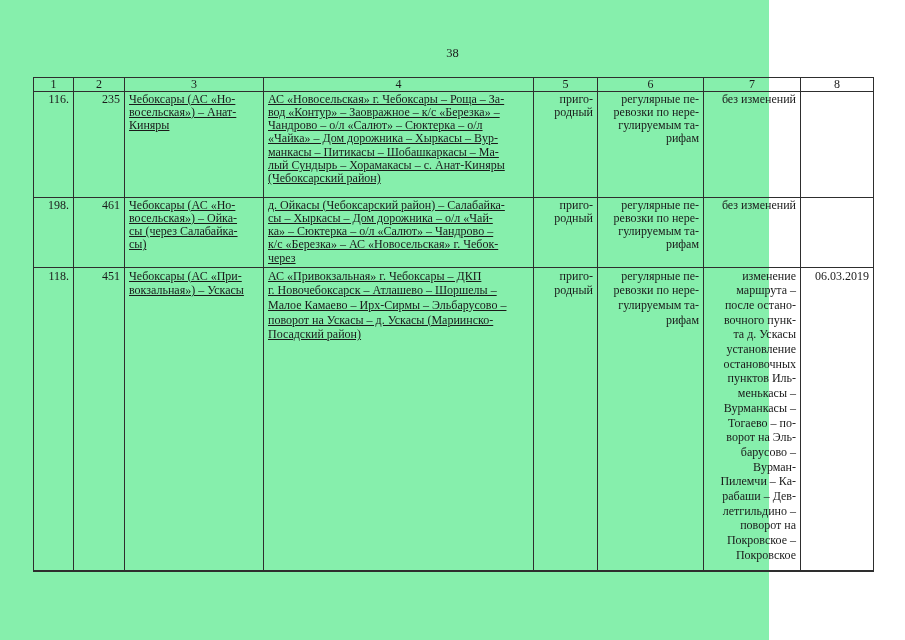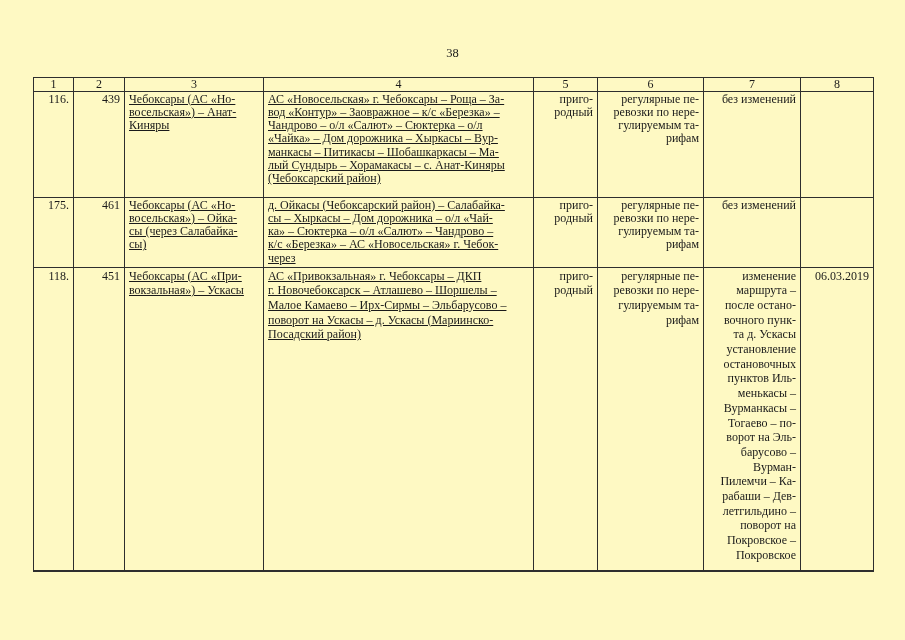--- a/index.html
+++ b/index.html
@@ -5,22 +5,22 @@
   * { margin: 0; padding: 0; box-sizing: border-box; }
   html, body {
     width: 905px; height: 640px;
     background: #ffffff;
     font-family: "Liberation Serif", "DejaVu Serif", serif;
     color: #1a1a1a;
     overflow: hidden;
   }
   .page {
     position: relative;
-    width: 905px; height: 640px;
-    background: #fef9c3;
+    width: 769px; height: 640px;
+    background: #86efac;
     padding-left: 36px;
   }
   .page-number {
     position: absolute;
     top: 46px; left: 0;
     width: 905px;
     text-align: center;
     font-size: 12.5px;
     line-height: 14px;
     color: #1c1c1c;
@@ -83,21 +83,21 @@
       <th>3</th>
       <th>4</th>
       <th>5</th>
       <th>6</th>
       <th>7</th>
       <th>8</th>
     </tr>
 
     <tr class="r-116">
       <td class="c-center">116.</td>
-      <td class="c-center">439</td>
+      <td class="c-center">235</td>
       <td class="c-left c-pre">Чебоксары (АС «Но-
 восельская») – Анат-
 Киняры</td>
       <td class="c-left c-pre c-route">АС «Новосельская» г. Чебоксары – Роща – За-
 вод «Контур» – Заовражное – к/с «Березка» –
 Чандрово – о/л «Салют» – Сюктерка – о/л
 «Чайка» – Дом дорожника – Хыркасы – Вур-
 манкасы – Питикасы – Шобашкаркасы – Ма-
 лый Сундырь – Хорамакасы – с. Анат-Киняры
 (Чебоксарский район)</td>
@@ -105,21 +105,21 @@
 родный</td>
       <td class="c-center c-pre">регулярные пе-
 ревозки по нере-
 гулируемым та-
 рифам</td>
       <td class="c-center c-pre">без изменений</td>
       <td class="c-center"></td>
     </tr>
 
     <tr class="r-117">
-      <td class="c-center">175.</td>
+      <td class="c-center">198.</td>
       <td class="c-center">461</td>
       <td class="c-left c-pre">Чебоксары (АС «Но-
 восельская») – Ойка-
 сы (через Салабайка-
 сы)</td>
       <td class="c-left c-pre c-route">д. Ойкасы (Чебоксарский район) – Салабайка-
 сы – Хыркасы – Дом дорожника – о/л «Чай-
 ка» – Сюктерка – о/л «Салют» – Чандрово –
 к/с «Березка» – АС «Новосельская» г. Чебок-
 через</td>

